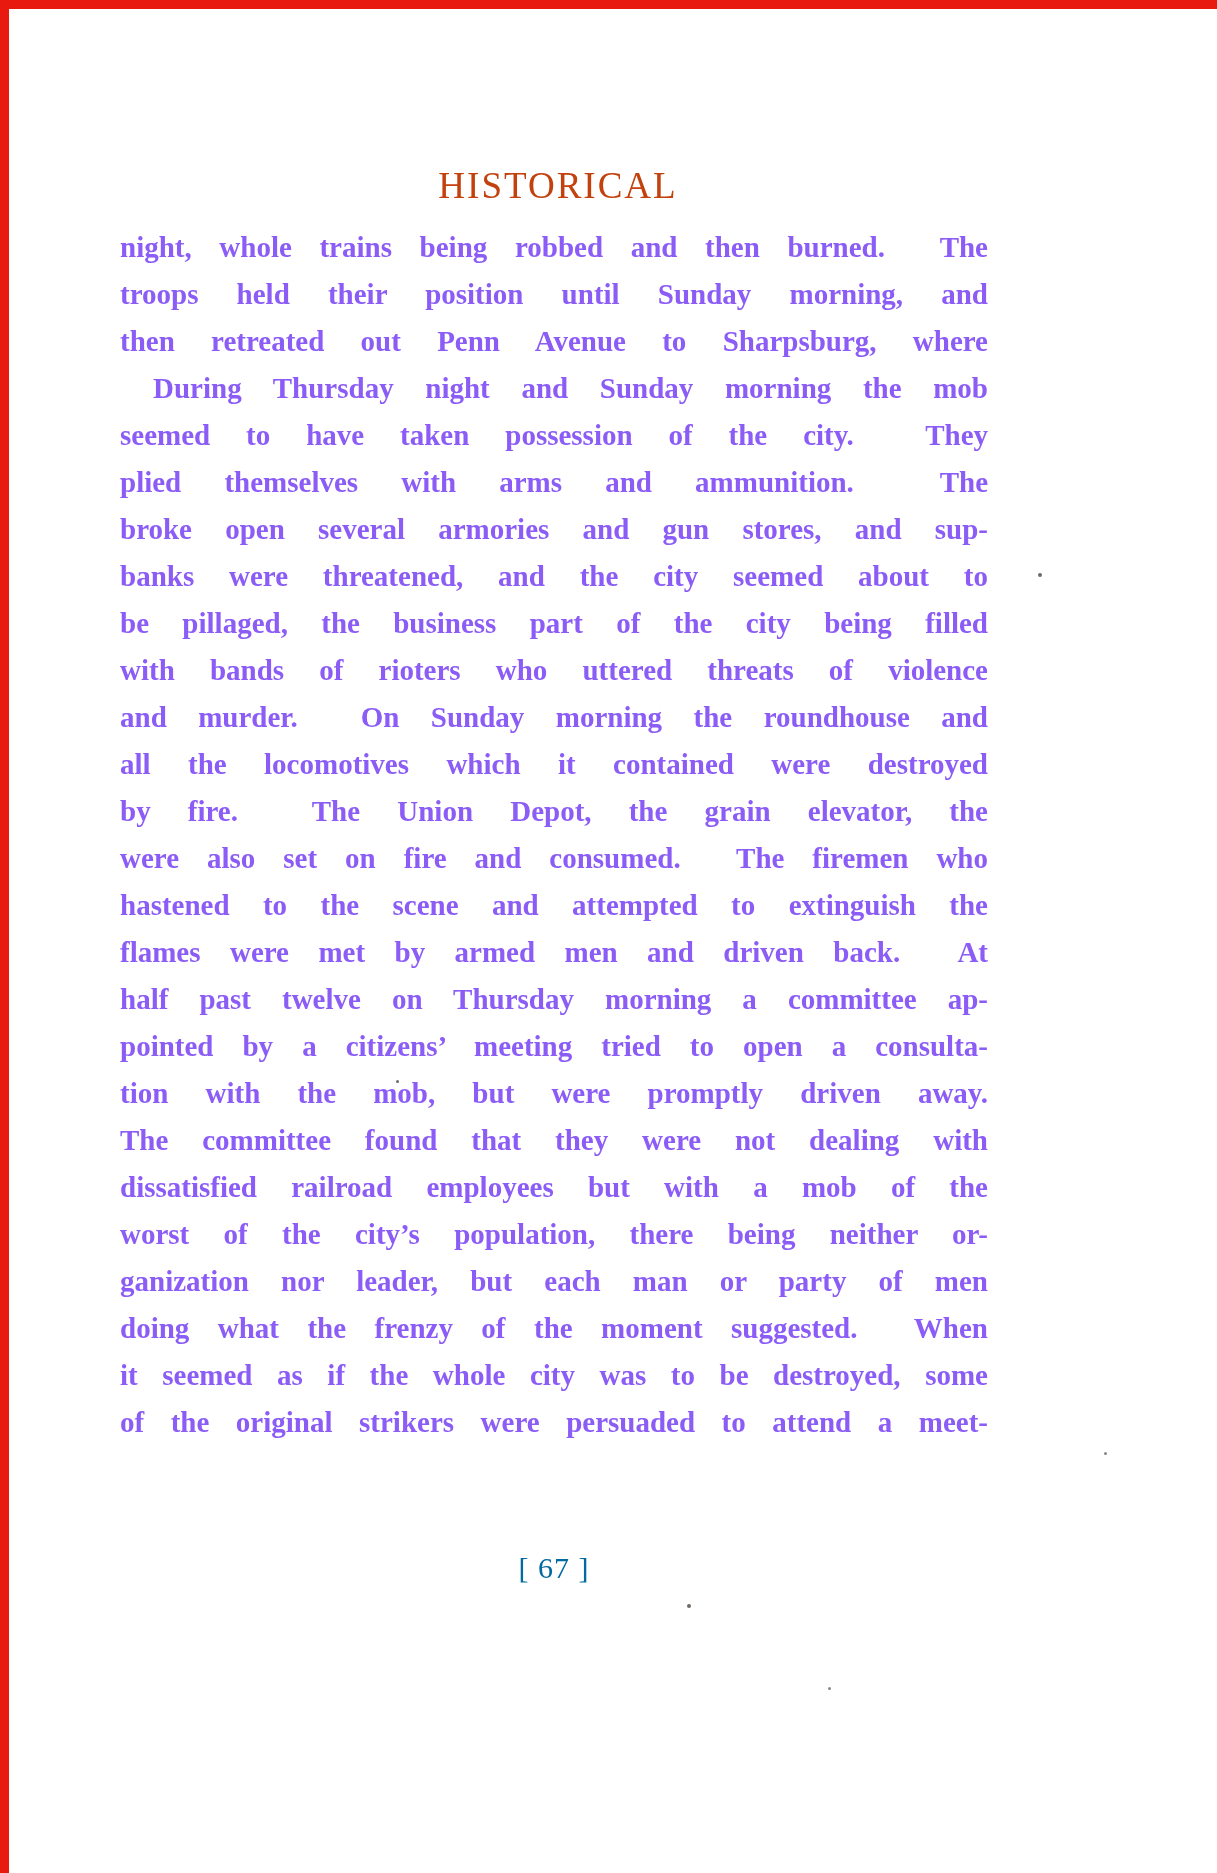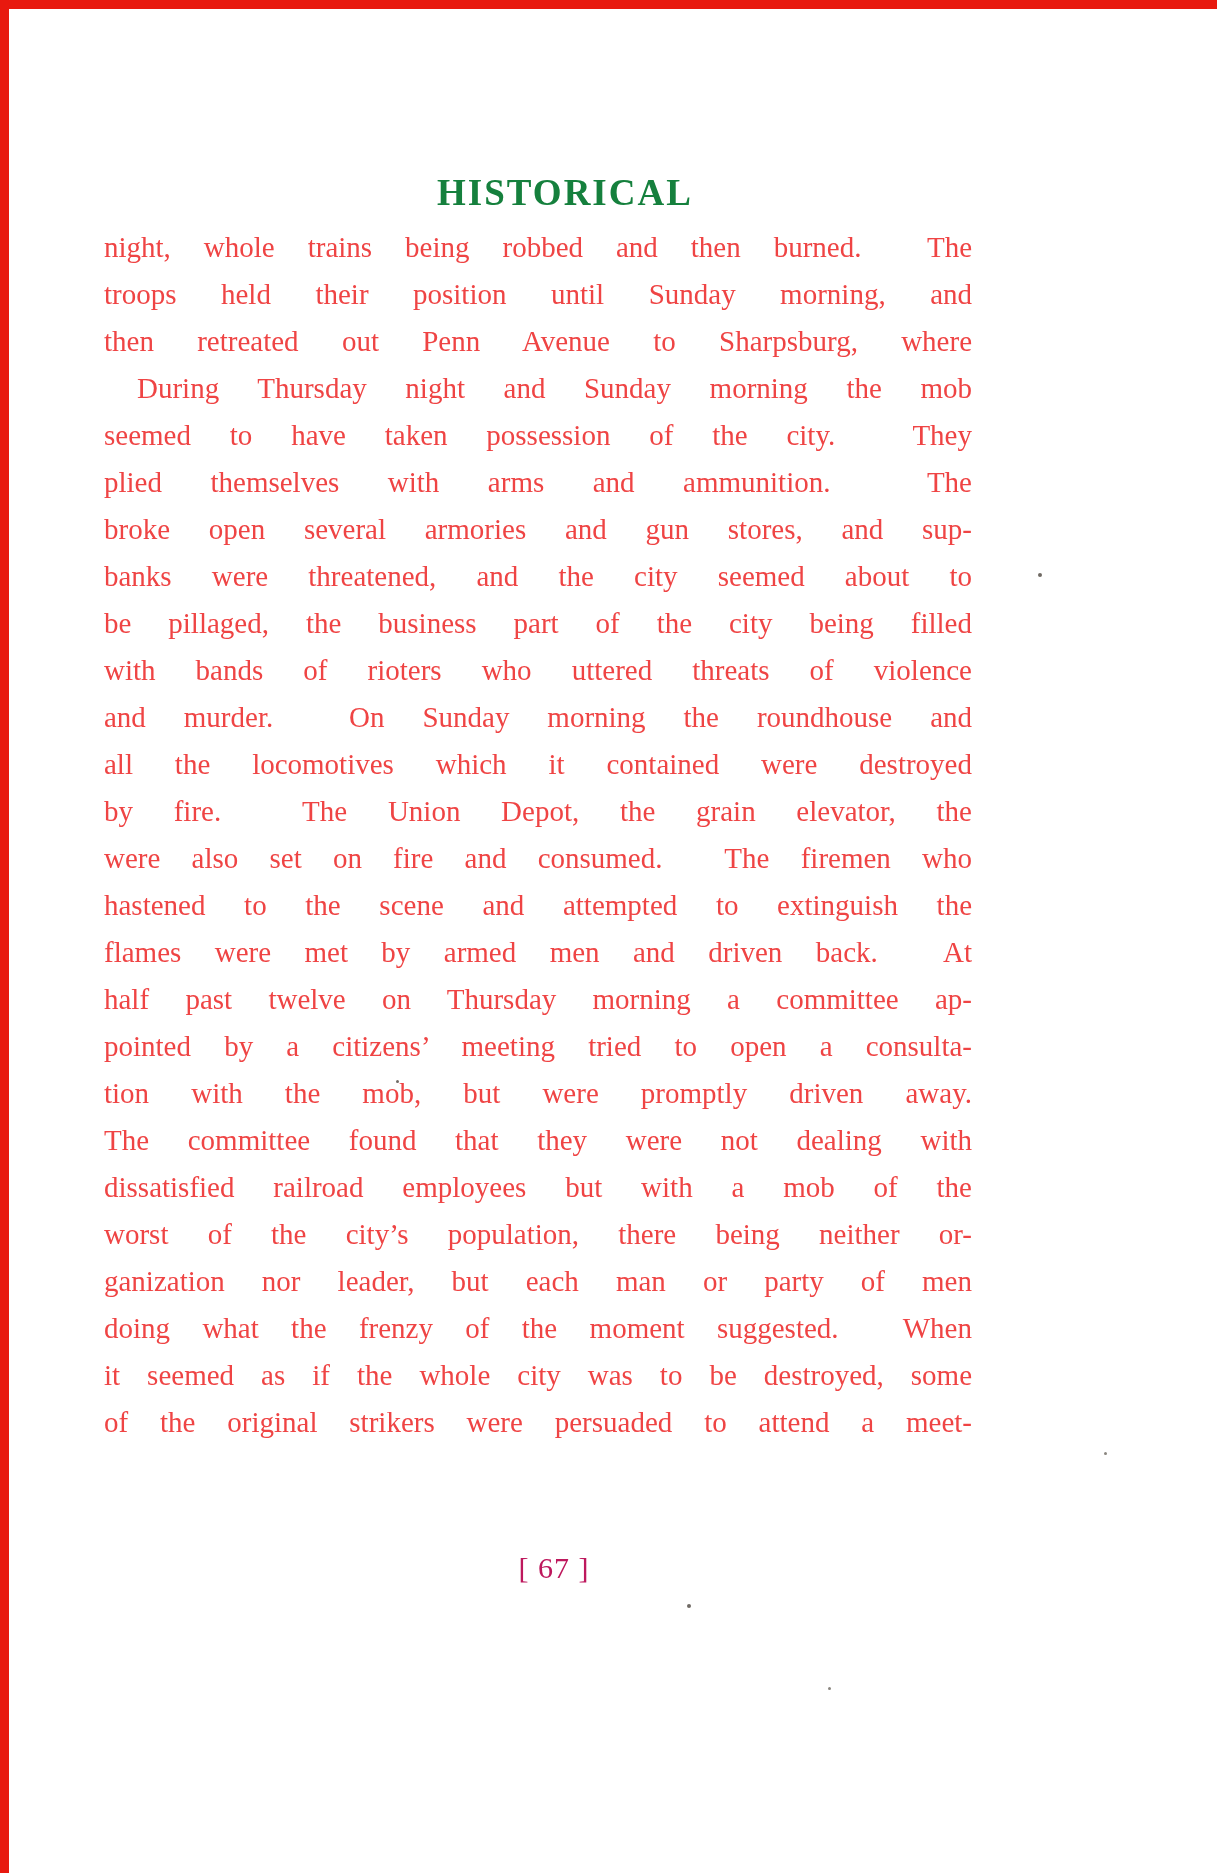--- a/index.html
+++ b/index.html
@@ -21,51 +21,52 @@
     background: #e8190f;
   }
   .edge-left {
     position: absolute; left: 0; top: 0;
     width: 9px; height: 1873px;
     background: #e8190f;
   }
   .page-title {
     position: absolute;
     left: 120px; top: 162px; width: 868px;
-    margin: 11px;
+    margin: 4px;
     font-family: "Liberation Serif", serif;
-    font-weight: bold;
+    font-weight: normal;
     font-size: 37px; line-height: 40px;
     letter-spacing: 2px;
     text-align: center;
-    color: #15803d;
+    color: #c2410c;
   }
   .textblock {
     position: absolute;
-    left: 104px; top: 224px; width: 868px;
-    color: #ef4444;
+    left: 120px; top: 224px; width: 868px;
+    color: #8b5cf6;
+    font-weight: bold;
   }
   .line {
     font-family: "Liberation Serif", serif;
     font-size: 29px;
     line-height: 47px;
     text-align: justify;
     text-align-last: justify;
     word-spacing: 1px;
   }
   .line.noj { text-align: left; text-align-last: left; }
   .line.indent { text-indent: 33px; }
   .folio {
     position: absolute;
     left: 120px; top: 1550px; width: 868px;
     font-family: "Liberation Serif", serif;
     font-size: 30px; line-height: 36px;
     text-align: center;
     letter-spacing: 1px;
-    color: #be185d;
+    color: #0369a1;
   }
   .speck {
     position: absolute;
     background: #6f6a64;
     border-radius: 50%;
   }
   .speck.s1 { left: 1038px; top: 573px; width: 4px; height: 4px; }
   .speck.s2 { left: 396px;  top: 1080px; width: 3px; height: 3px; }
   .speck.s3 { left: 687px;  top: 1604px; width: 4px; height: 4px; }
   .speck.s4 { left: 1104px; top: 1452px; width: 3px; height: 3px; background: #8a867f; }

